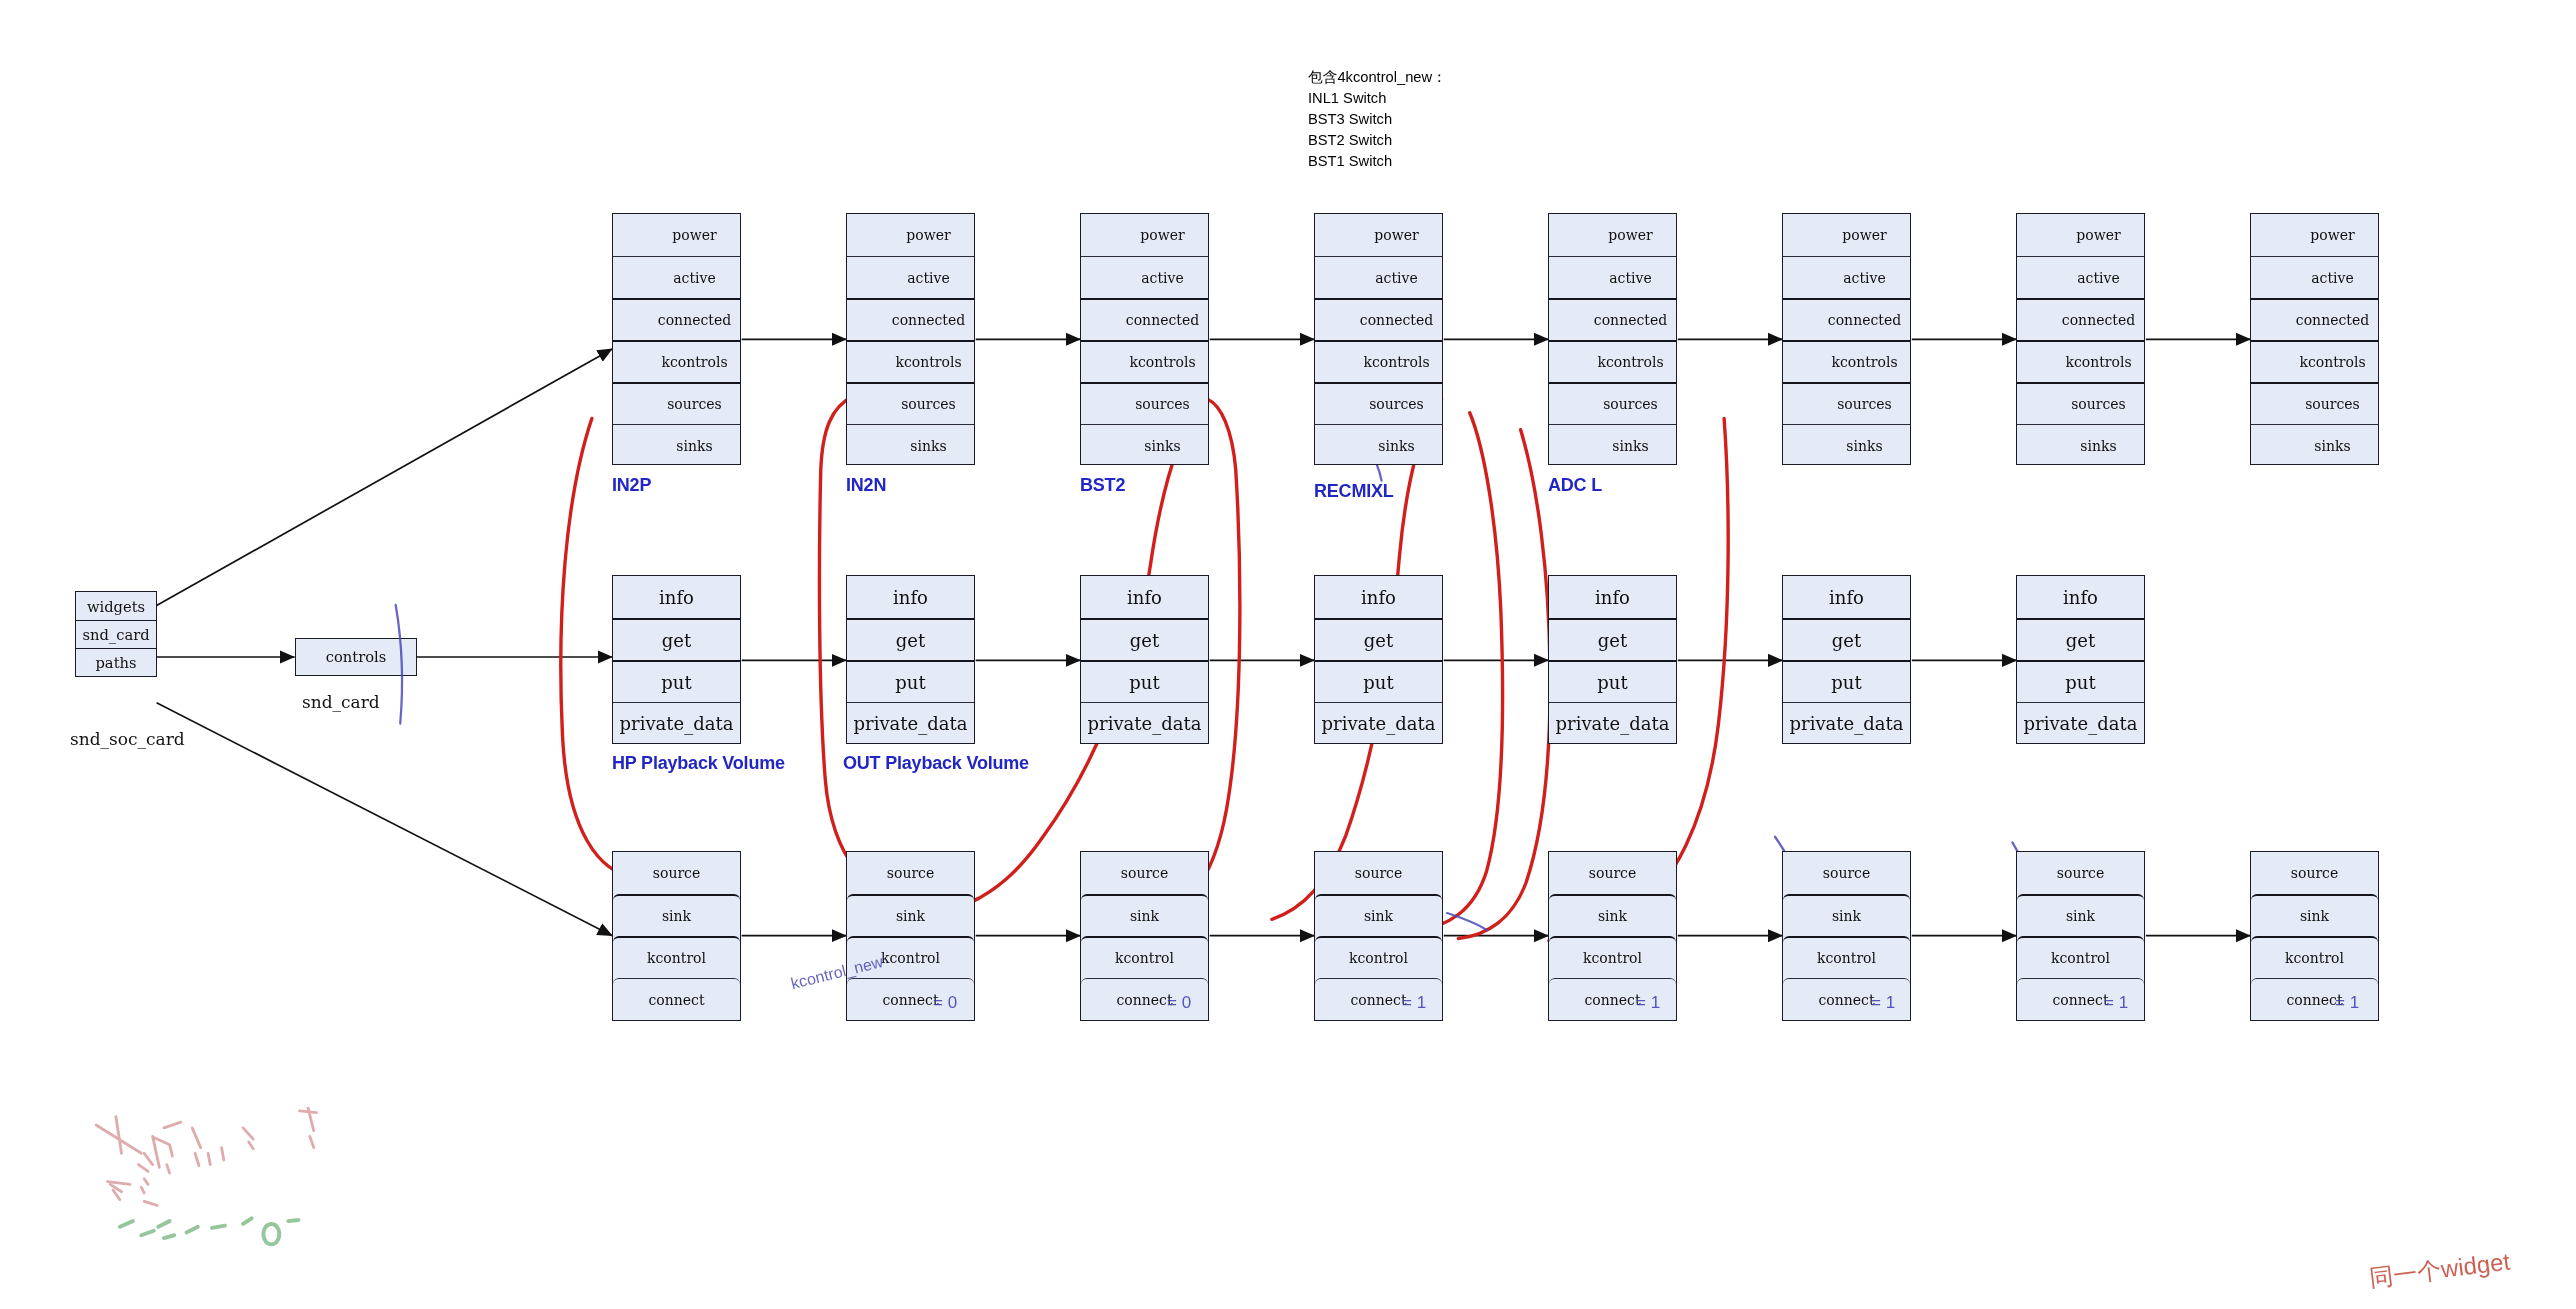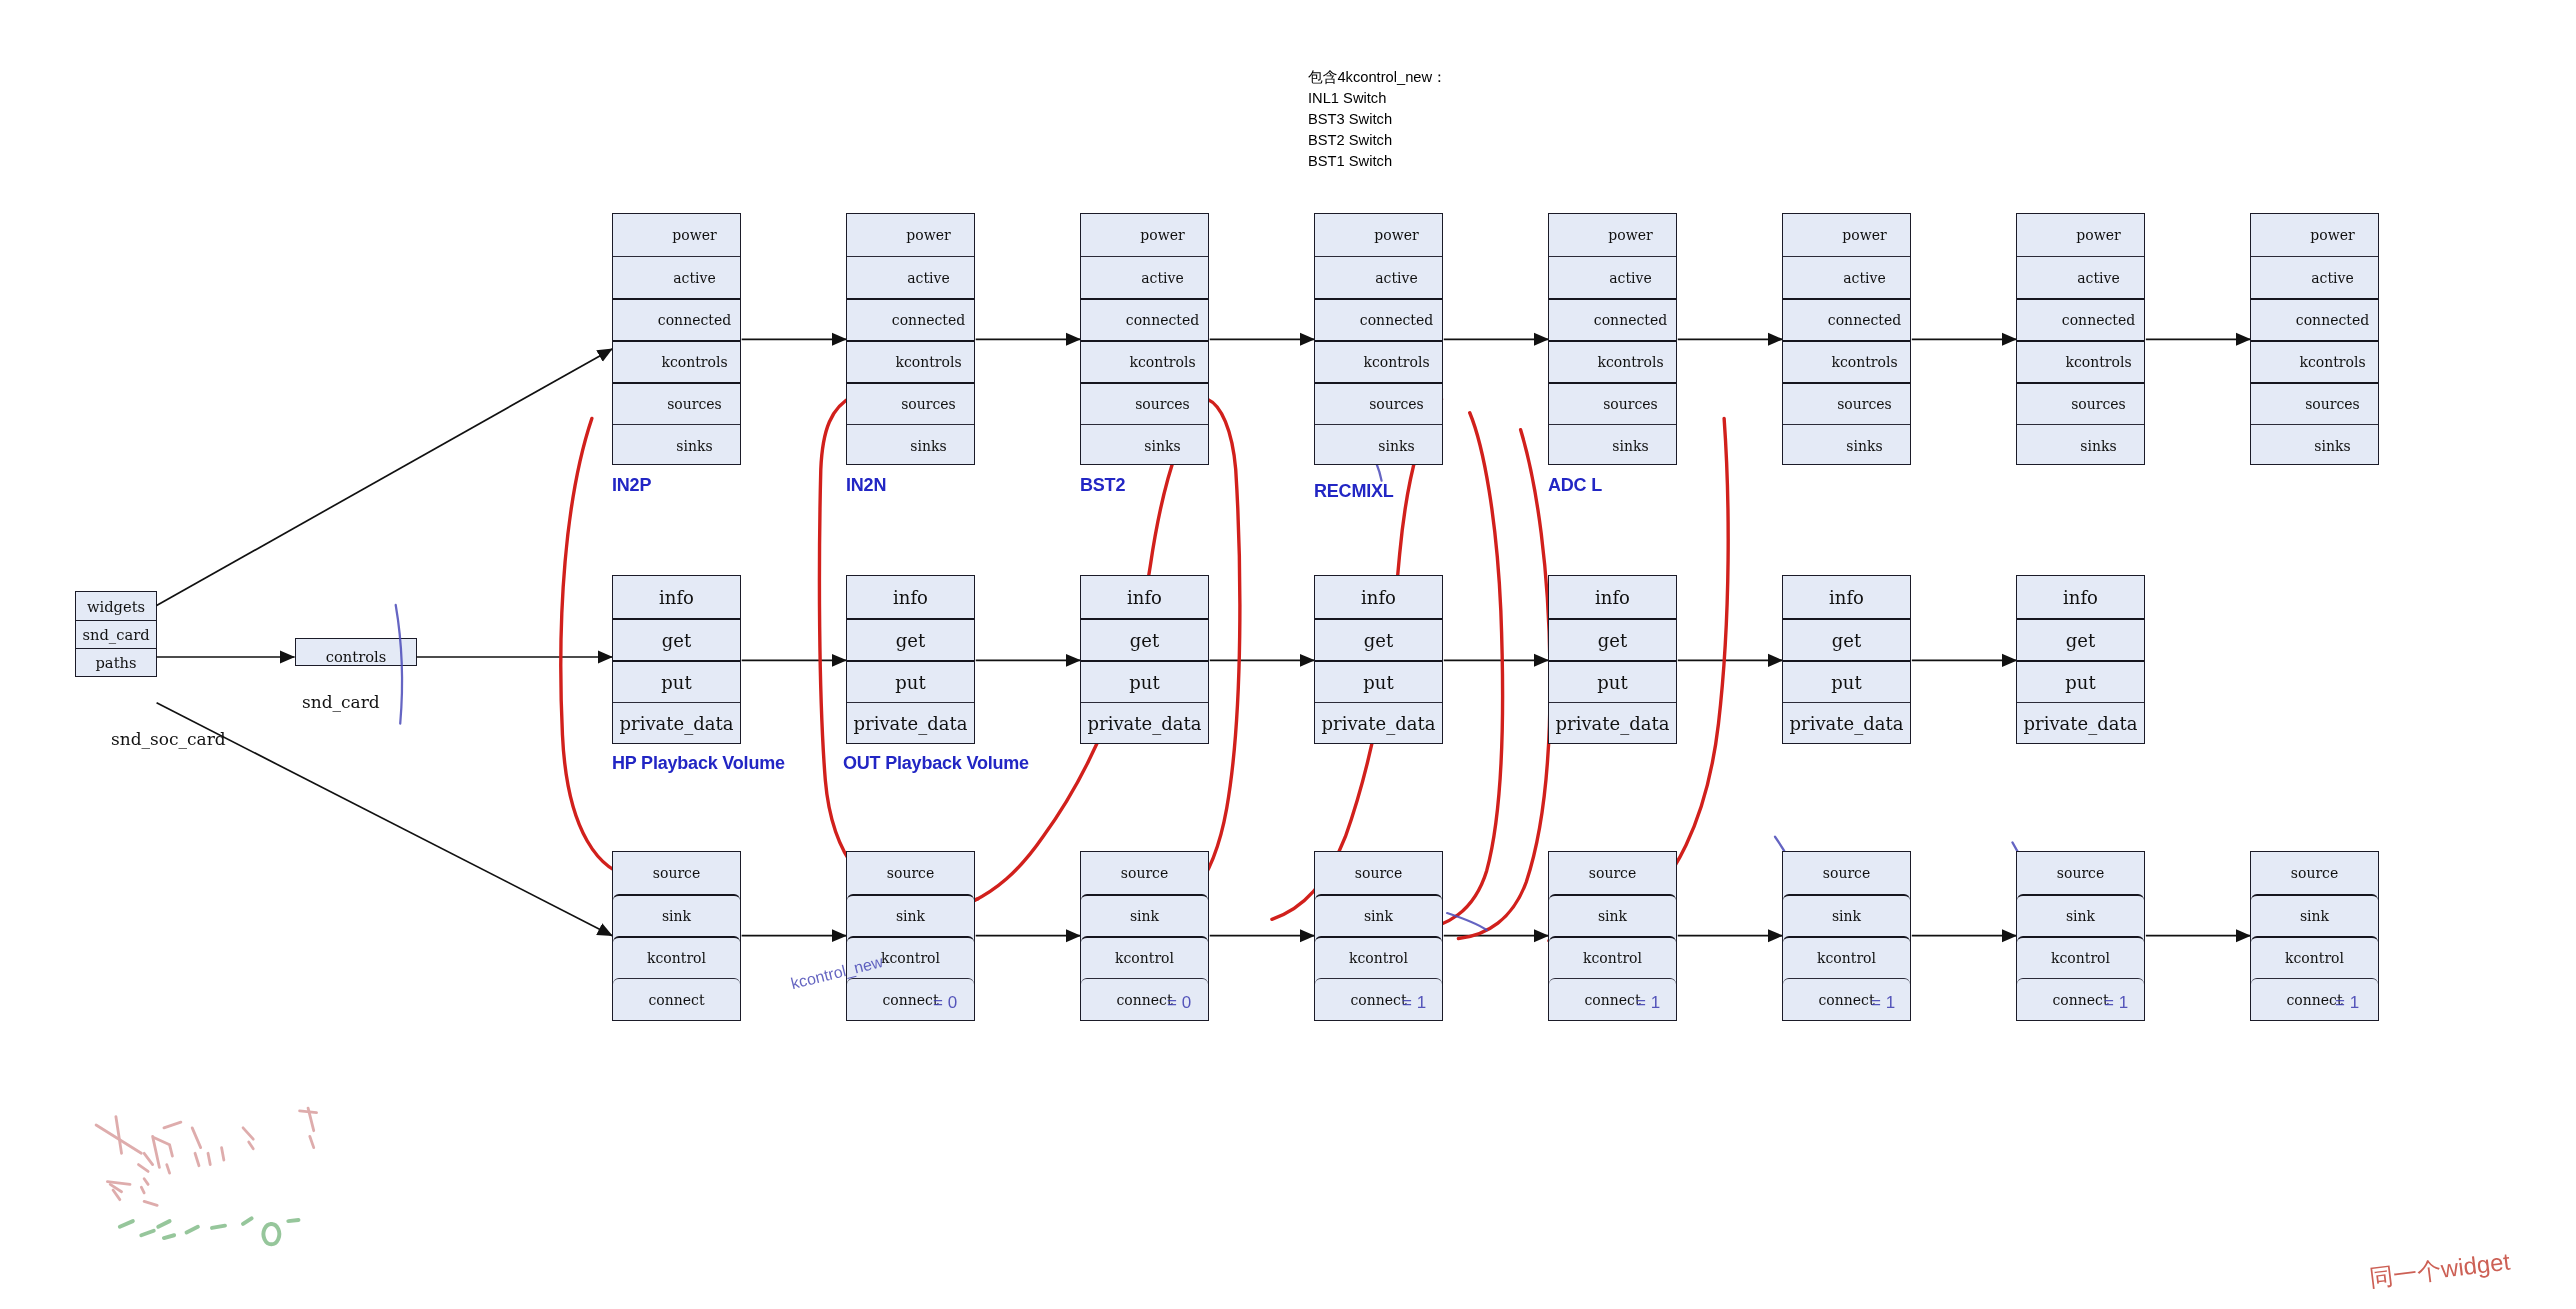--- a/index.html
+++ b/index.html
@@ -54,23 +54,23 @@
     <div>BST3 Switch</div>
     <div>BST2 Switch</div>
     <div>BST1 Switch</div>
   </div>
 
   <div class="card" style="left:75px;top:591px;width:82px;height:86px;">
     <div class="cell" style="height:28px;">widgets</div>
     <div class="cell" style="height:28px;">snd_card</div>
     <div class="cell" style="height:28px;">paths</div>
   </div>
-  <div class="plain-label" style="left:70px;top:729px;margin-left:41px;">snd_soc_card</div>
-
-  <div class="card" style="left:295px;top:638px;width:122px;height:28px;">
+  <div class="plain-label" style="left:70px;top:729px;">snd_soc_card</div>
+
+  <div class="card" style="left:295px;top:638px;width:122px;height:38px;">
     <div class="cell" style="height:35px;">controls</div>
   </div>
   <div class="plain-label" style="left:302px;top:692px;">snd_card</div>
 
   <svg class="layer" viewBox="0 0 4557 2317" width="2576" height="1310">
     <defs>
       <marker id="ah" markerWidth="9" markerHeight="9" refX="8.6" refY="4.5" orient="auto" markerUnits="strokeWidth">
         <path d="M0,0.6 L9,4.5 L0,8.4 z" fill="#111"></path>
       </marker>
     </defs>

